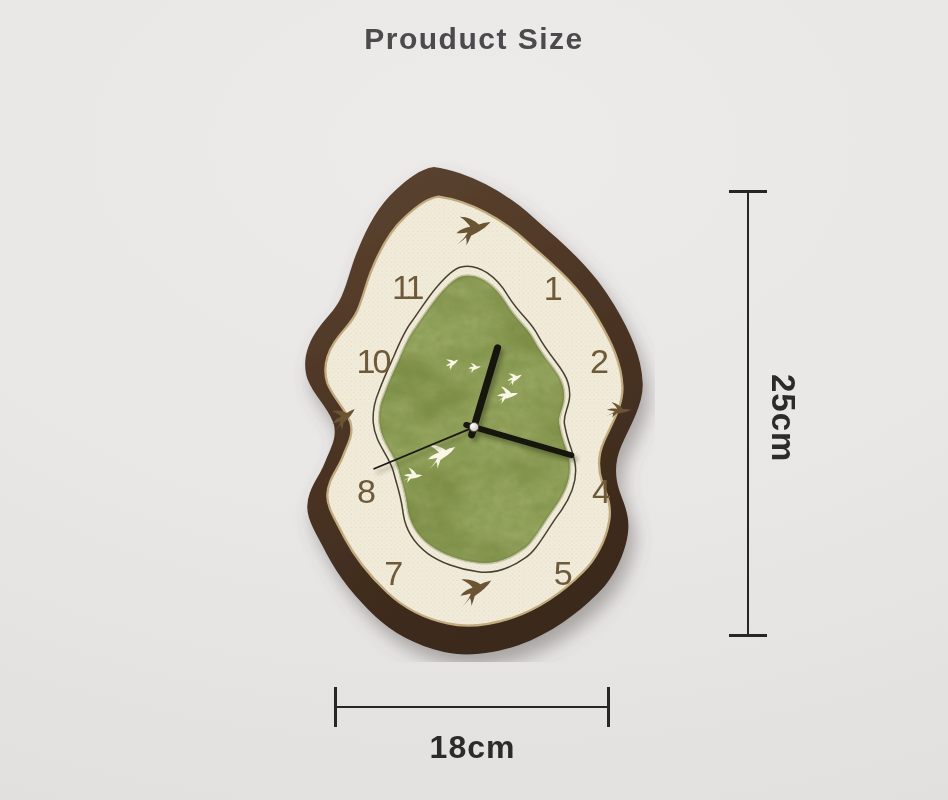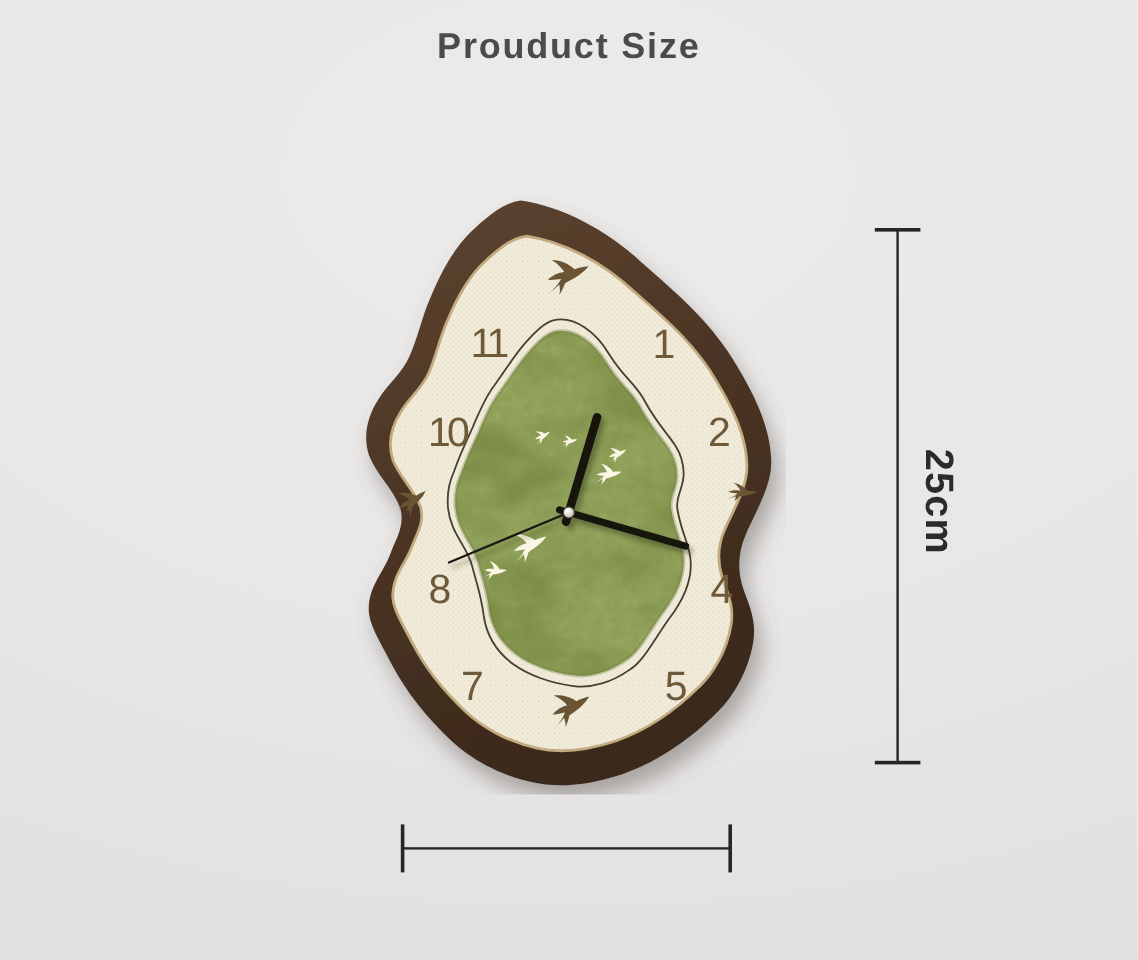--- a/index.html
+++ b/index.html
@@ -186,14 +186,15 @@
   </svg>
 
   <div class="dim dim-v-line"></div>
   <div class="dim dim-v-cap-t"></div>
   <div class="dim dim-v-cap-b"></div>
   <div class="dim-label dim-label-height">25cm</div>
 
   <div class="dim dim-h-line"></div>
   <div class="dim dim-h-cap-l"></div>
   <div class="dim dim-h-cap-r"></div>
+  <div class="dim-label dim-label-width">18cm</div>
 
 </div>
 
 </body></html>

